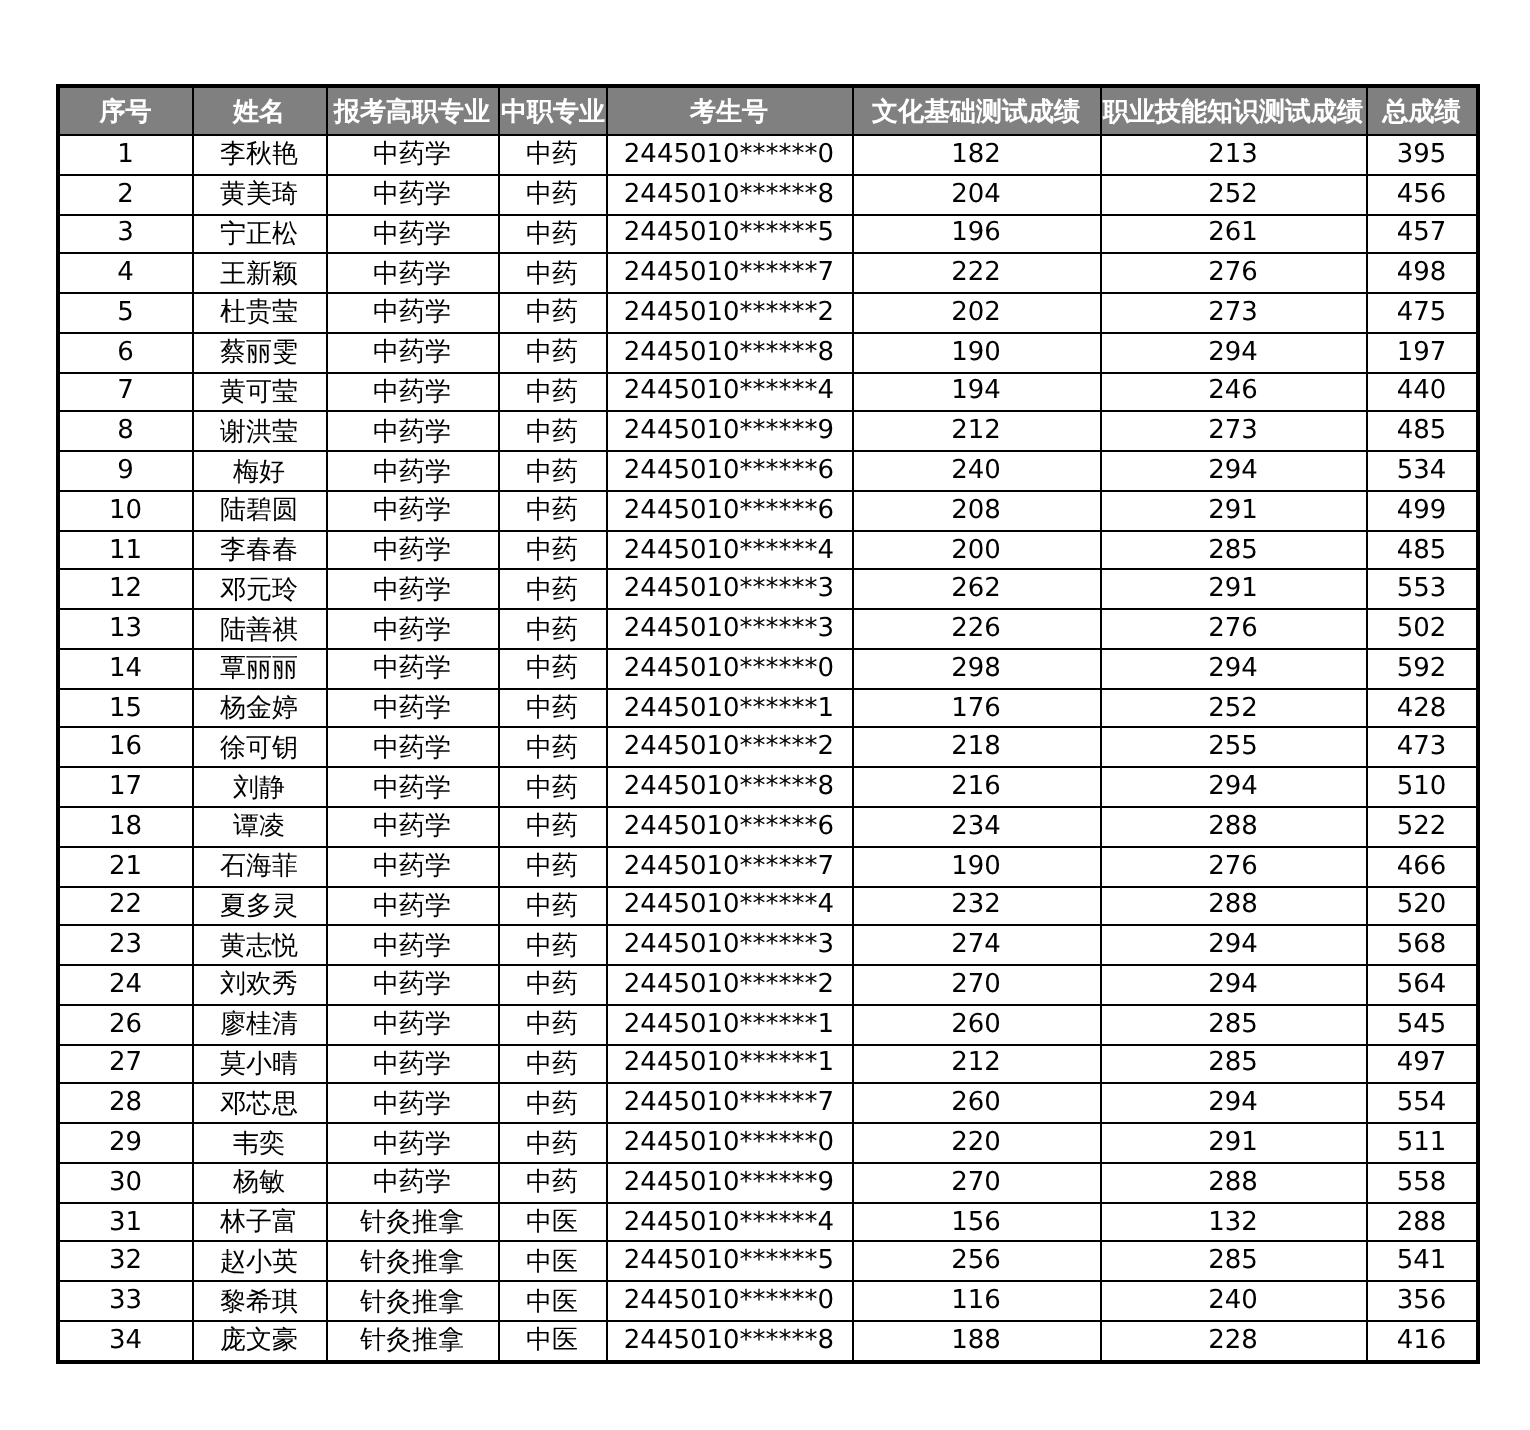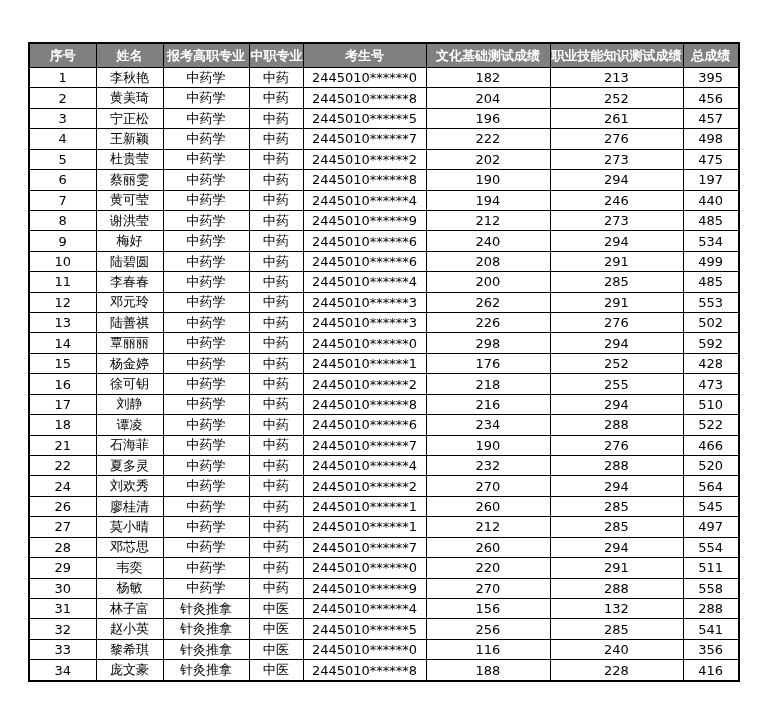--- a/index.html
+++ b/index.html
@@ -282,20 +282,30 @@
             <td>22</td>
             <td>夏多灵</td>
             <td>中药学</td>
             <td>中药</td>
             <td>2445010******4</td>
             <td>232</td>
             <td>288</td>
             <td>520</td>
           </tr>
           <tr>
+            <td>23</td>
+            <td>黄志悦</td>
+            <td>中药学</td>
+            <td>中药</td>
+            <td>2445010******3</td>
+            <td>274</td>
+            <td>294</td>
+            <td>568</td>
+          </tr>
+          <tr>
             <td>24</td>
             <td>刘欢秀</td>
             <td>中药学</td>
             <td>中药</td>
             <td>2445010******2</td>
             <td>270</td>
             <td>294</td>
             <td>564</td>
           </tr>
           <tr>

